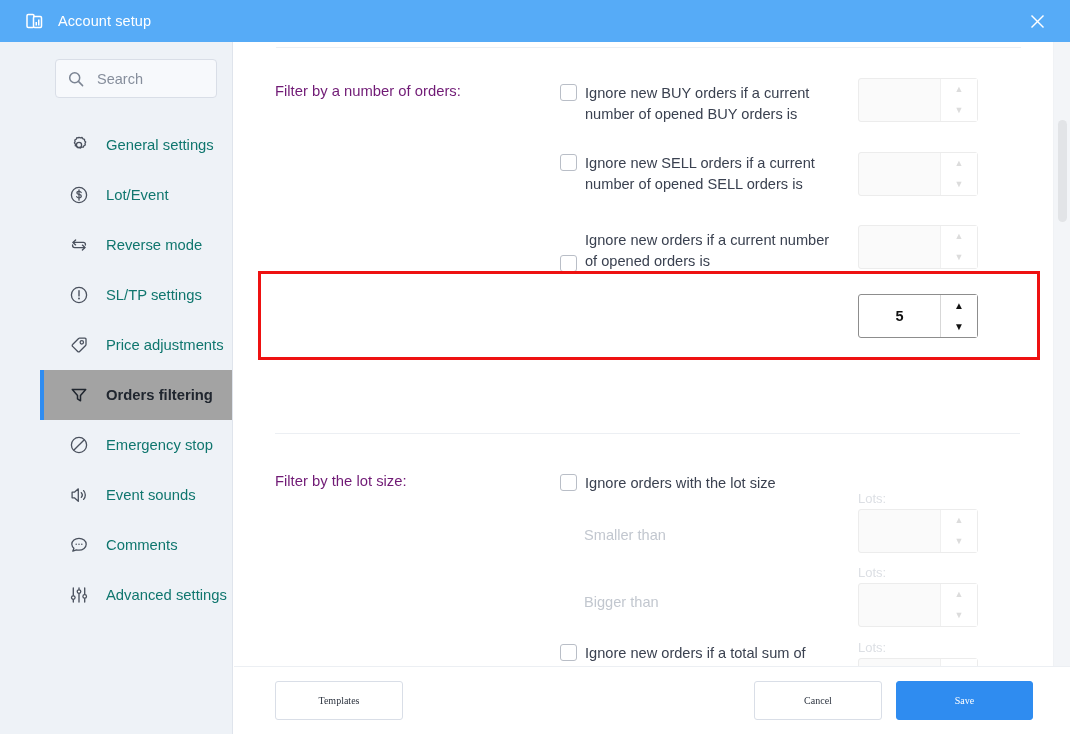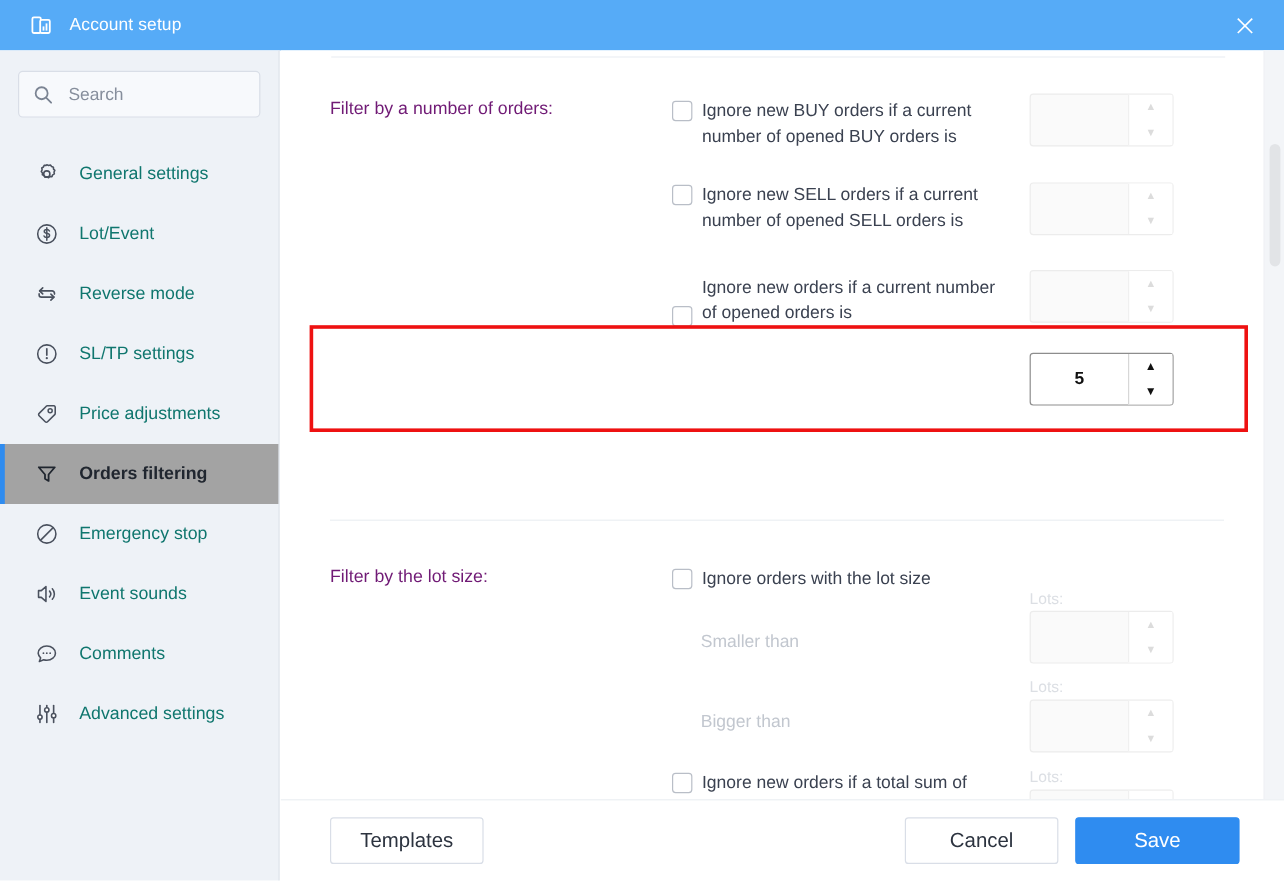--- a/index.html
+++ b/index.html
@@ -50,20 +50,21 @@
     cursor: pointer;
   }
 
   
   .sidebar {
     position: absolute;
     top: 42px; left: 0;
     width: 233px; height: 692px;
     background: #eef2f7;
     border-right: 1px solid #dfe4ec;
+    padding-left: 40px;
   }
   .search-box {
     margin: 17px 15px 0 15px;
     height: 39px;
     background: #f7f9fc;
     border: 1px solid #d9dee7;
     border-radius: 4px;
     display: flex;
     align-items: center;
     padding: 0 12px;
@@ -278,23 +279,23 @@
     background: #ffffff;
     border-top: 1px solid #eceff3;
   }
   .btn {
     position: absolute;
     height: 39px;
     border-radius: 3px;
     display: flex;
     align-items: center;
     justify-content: center;
-    font-size: 17px;
+    font-size: 10px;
     cursor: pointer;
-    font-family: Liberation Sans, sans-serif;
+    font-family: Liberation Serif, serif;
     text-align: center;
   }
   .btn-templates {
     left: 41px; top: 14px;
     width: 128px;
     border: 1px solid #d9dee7;
     background: #ffffff;
     color: #2c333f;
   }
   .btn-cancel {

